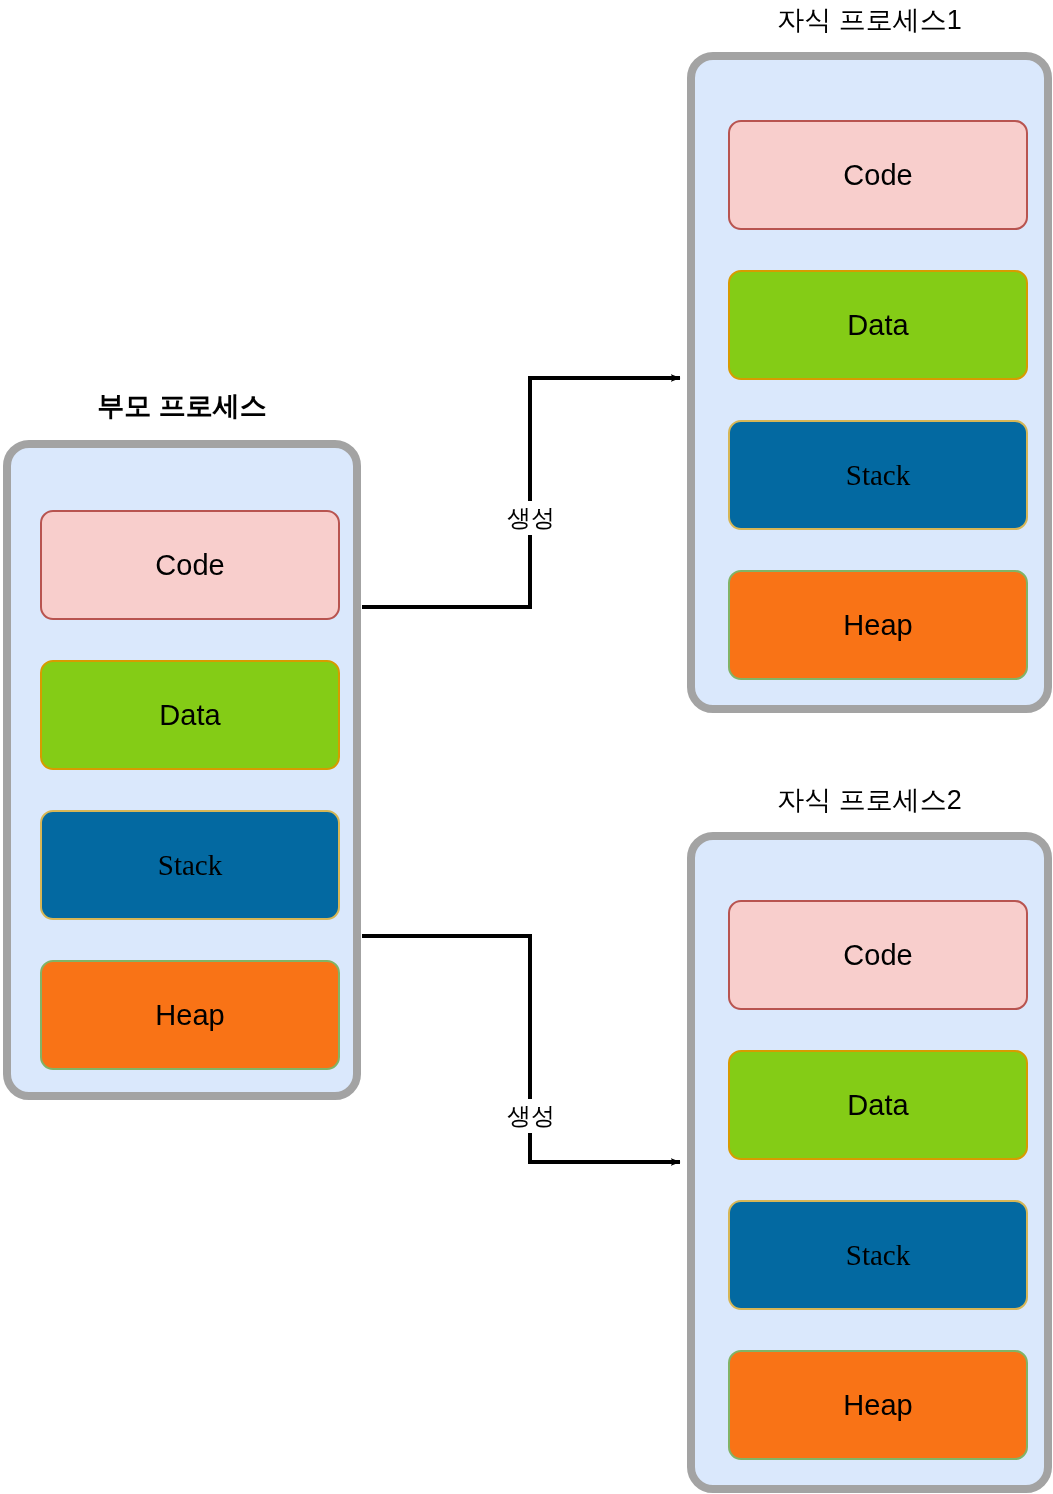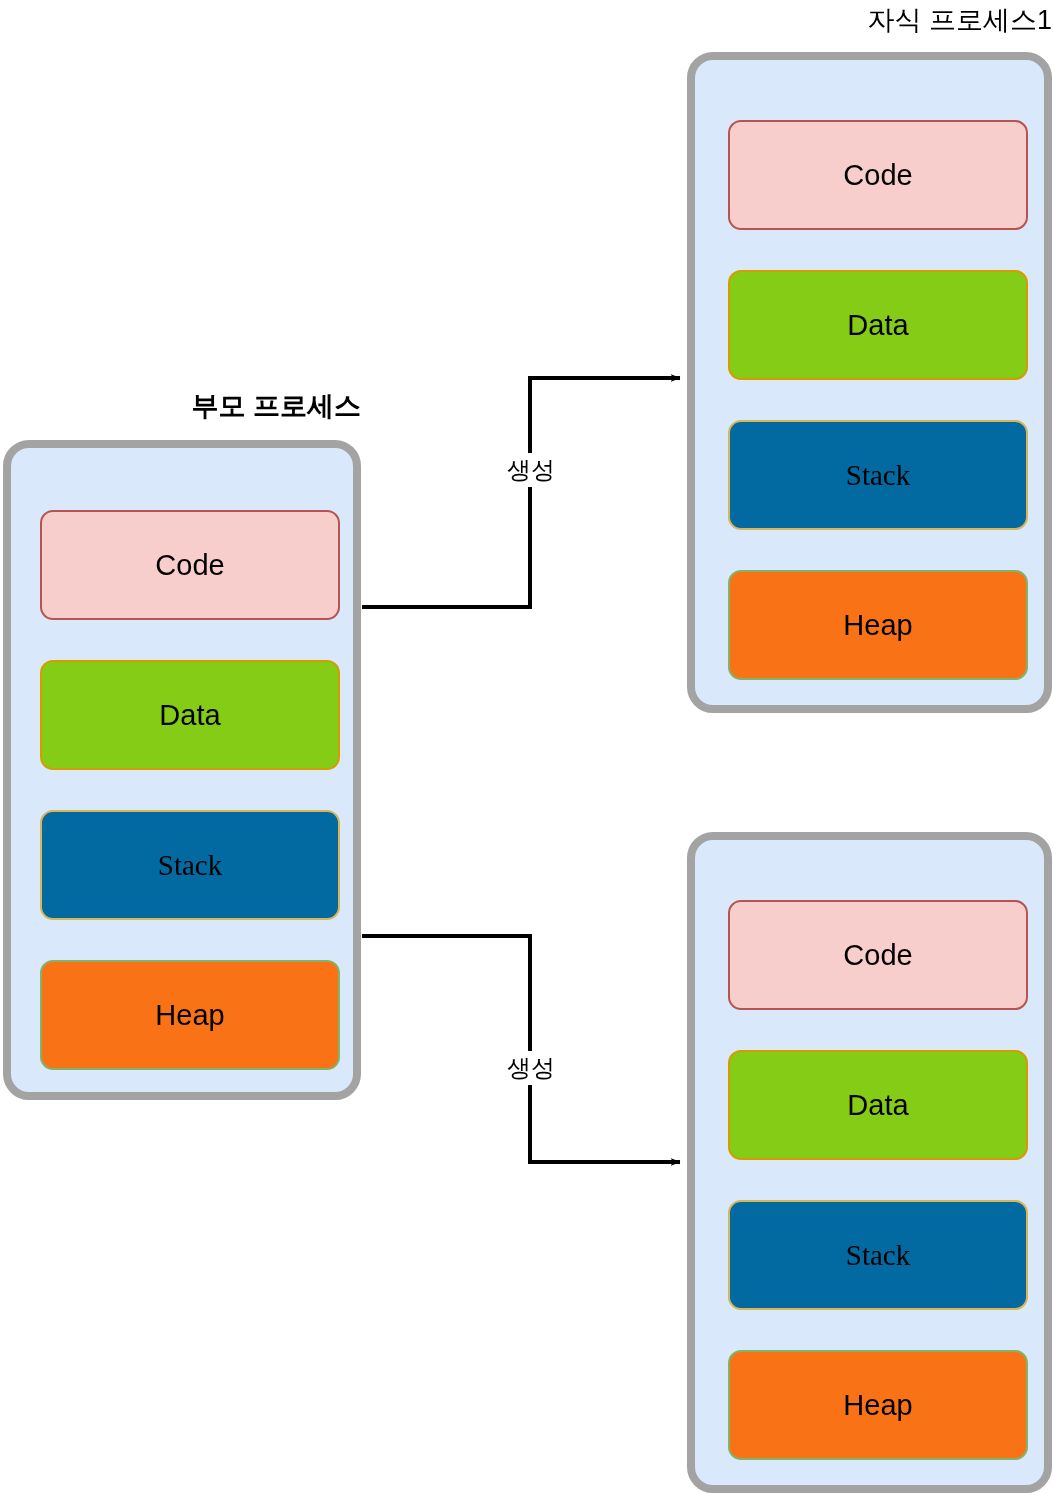--- a/index.html
+++ b/index.html
@@ -14,21 +14,21 @@
     position: relative;
     width: 1053px;
     height: 1494px;
     background: #ffffff;
     overflow: hidden;
   }
 
   
   .proc-title {
     position: absolute;
-    text-align: right;
+    text-align: center;
     font-size: 27px;
     line-height: 1.1;
     color: #000000;
     white-space: nowrap;
     font-family: "Liberation Sans", "DejaVu Sans", sans-serif;
   }
 
   
   .proc-box {
     position: absolute;
@@ -69,20 +69,21 @@
   }
   .edge-label {
     position: absolute;
     font-size: 24px;
     color: #000000;
     background: #ffffff;
     padding: 1px 5px;
     white-space: nowrap;
     transform: translate(-50%, -50%);
     font-family: "Liberation Sans", "DejaVu Sans", sans-serif;
+    margin-top: 48px;
   }
 </style>
 </head>
 <body>
 
 <div id="canvas">
 
   <svg class="arrow-svg" viewBox="0 0 1053 1494">
     <defs>
       <marker id="arrowhead" markerWidth="10" markerHeight="8" refX="9.5" refY="4" orient="auto" markerUnits="userSpaceOnUse">
@@ -109,20 +110,21 @@
 
   <div class="proc-title" style="left:687px; top:6px; width:365px;">자식 프로세스1</div>
 
   <div class="proc-box" style="left:687px; top:52px; width:365px; height:661px;">
     <div class="seg seg-code" style="left:33px; top:60px;  width:300px; height:110px;">Code</div>
     <div class="seg seg-data" style="left:33px; top:210px; width:300px; height:110px;">Data</div>
     <div class="seg seg-stack" style="left:33px; top:360px; width:300px; height:110px;">Stack</div>
     <div class="seg seg-heap" style="left:33px; top:510px; width:300px; height:110px;">Heap</div>
   </div>
 
+  <div class="proc-title" style="left:687px; top:786px; width:365px;">자식 프로세스2</div>
 
   <div class="proc-box" style="left:687px; top:832px; width:365px; height:661px;">
     <div class="seg seg-code" style="left:33px; top:60px;  width:300px; height:110px;">Code</div>
     <div class="seg seg-data" style="left:33px; top:210px; width:300px; height:110px;">Data</div>
     <div class="seg seg-stack" style="left:33px; top:360px; width:300px; height:110px;">Stack</div>
     <div class="seg seg-heap" style="left:33px; top:510px; width:300px; height:110px;">Heap</div>
   </div>
 
 </div>
 

